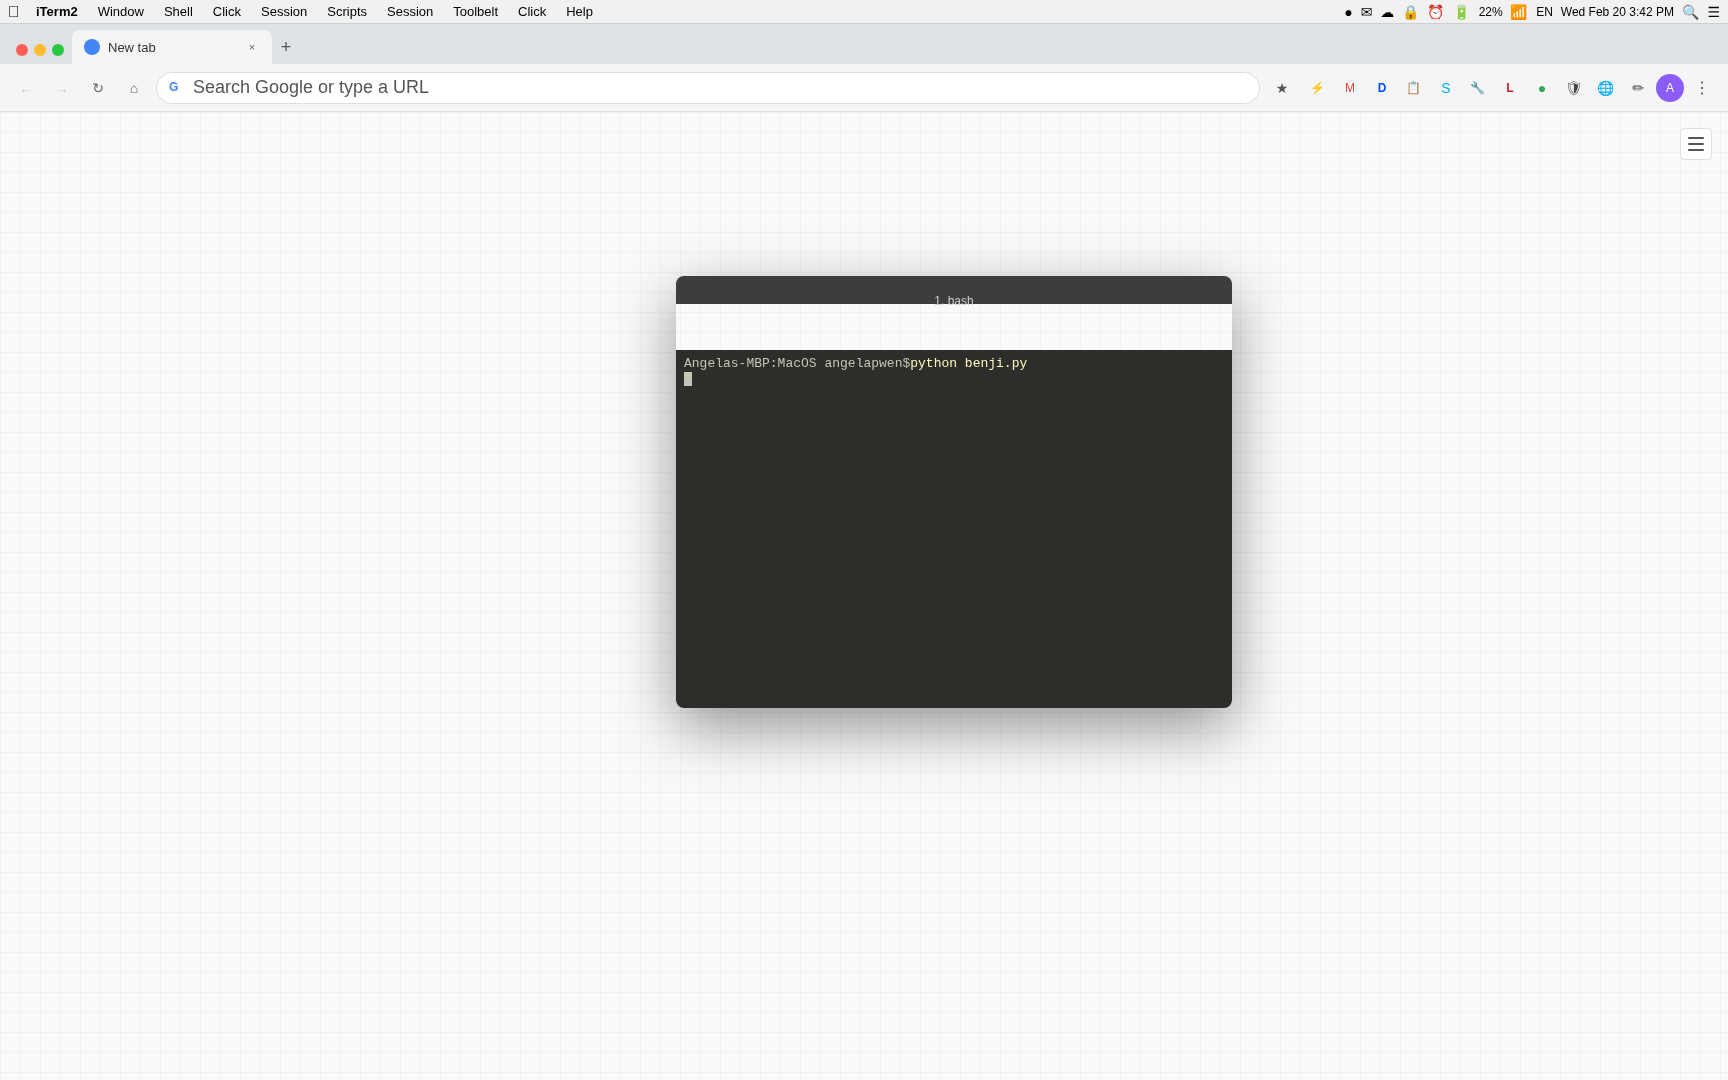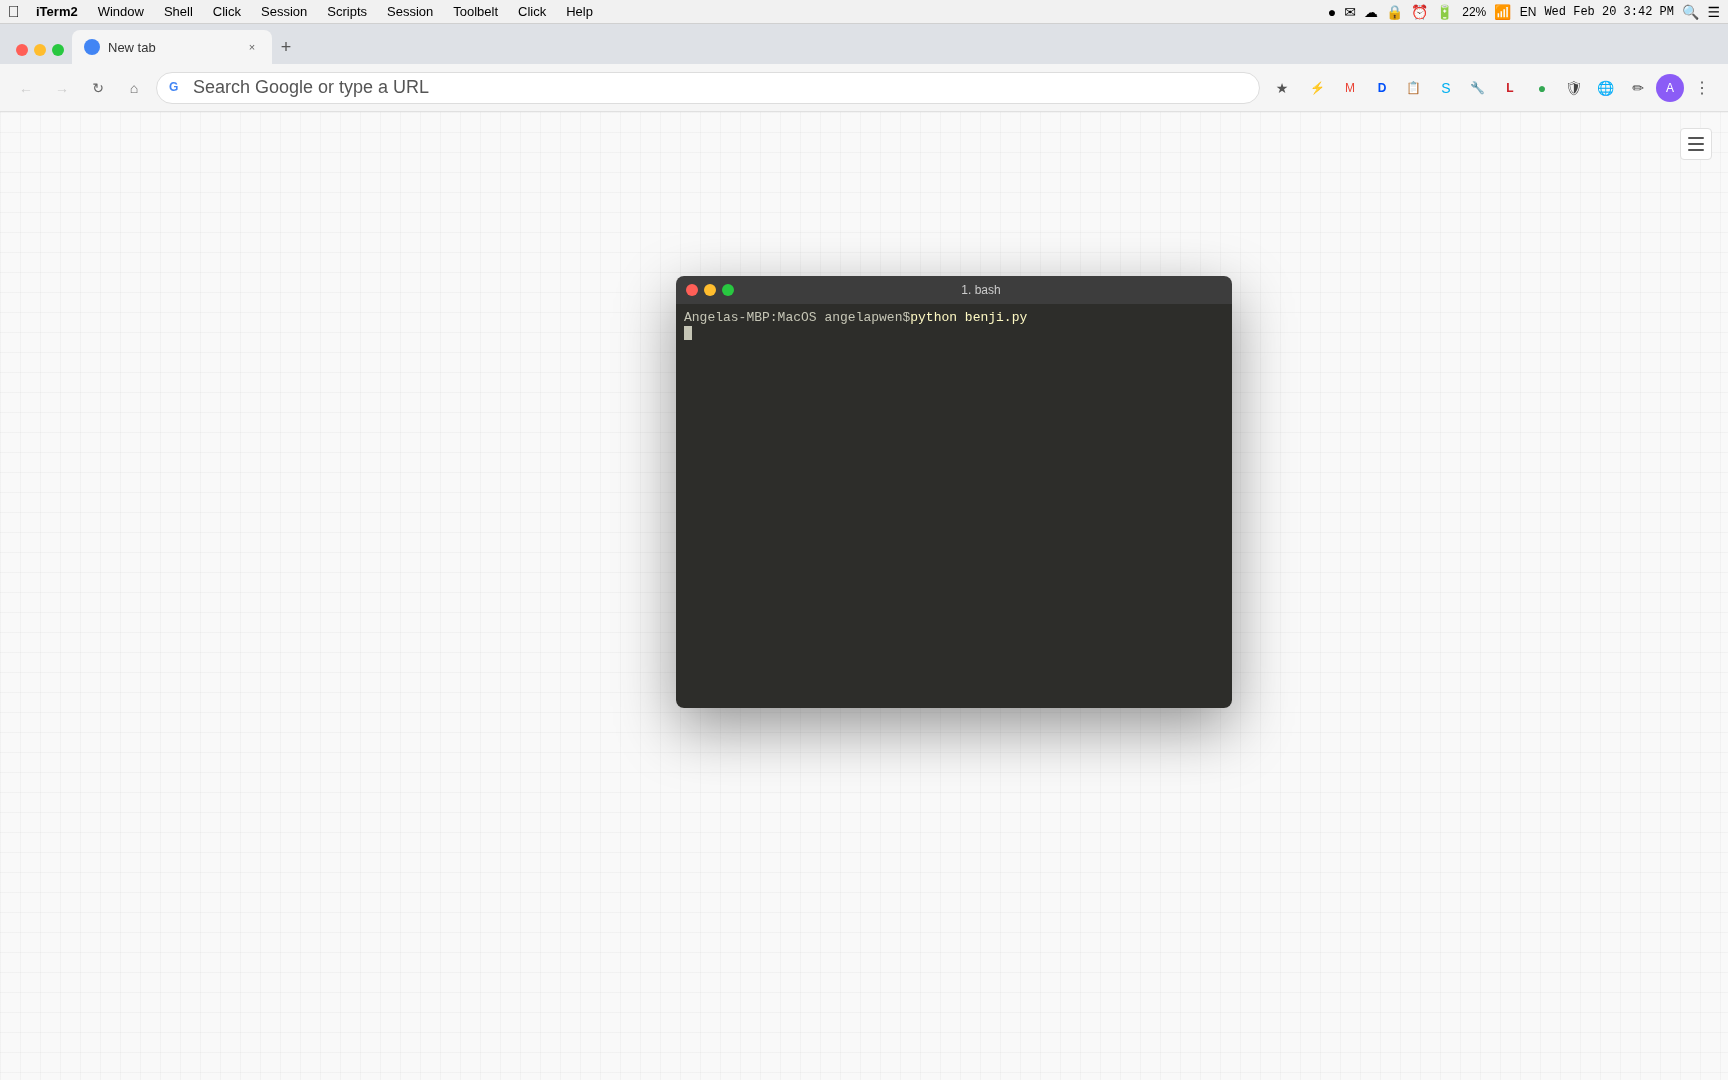--- a/index.html
+++ b/index.html
@@ -330,23 +330,23 @@
       border-radius: 8px;
       overflow: hidden;
       box-shadow: 0 20px 60px rgba(0,0,0,0.4);
       z-index: 50;
     }
 
     .terminal-titlebar {
       height: 28px;
       background: #3d3d3d;
       display: flex;
-      align-items: center;
       padding: 0 10px;
       gap: 6px;
+      flex-direction: column;
     }
 
     .term-btn {
       width: 12px;
       height: 12px;
       border-radius: 50%;
       cursor: pointer;
     }
     .term-close { background: #ff5f57; }
     .term-min { background: #ffbd2e; }
@@ -359,20 +359,21 @@
       color: #ccc;
     }
 
     .terminal-body {
       height: calc(100% - 28px);
       background: #2d2d2a;
       padding: 6px 8px;
       font-family: 'Menlo', 'Monaco', 'Courier New', monospace;
       font-size: 13px;
       color: #c5c5b5;
+      margin-top: 46px;
     }
 
     .term-prompt {
       display: flex;
       align-items: center;
       gap: 0;
     }
 
     .term-host { color: #c5c5b5; }
     .term-cmd { color: #fef9c3; }
@@ -405,21 +406,21 @@
 
     <span style="font-size:14px;">●</span>
     <span style="font-size:14px;">✉</span>
     <span style="font-size:14px;">☁</span>
     <span style="font-size:14px;">🔒</span>
     <span style="font-size:14px;">⏰</span>
     <span style="font-size:14px;">🔋</span>
     <span style="font-size:12px;">22%</span>
     <span style="font-size:14px;">📶</span>
     <span style="font-size:12px;">EN</span>
-    <span style="font-size:12px;font-family:Liberation Mono, monospace;">Wed Feb 20  3:42 PM</span>
+    <span style="font-size:12px;">Wed Feb 20  3:42 PM</span>
     <span style="font-size:14px;">🔍</span>
     <span style="font-size:14px;">☰</span>
   </div>
 </div>
 
 <div class="chrome-window">
 
   <div class="tab-bar">
     <div class="window-controls">
       <button class="wc-btn wc-close"></button>

